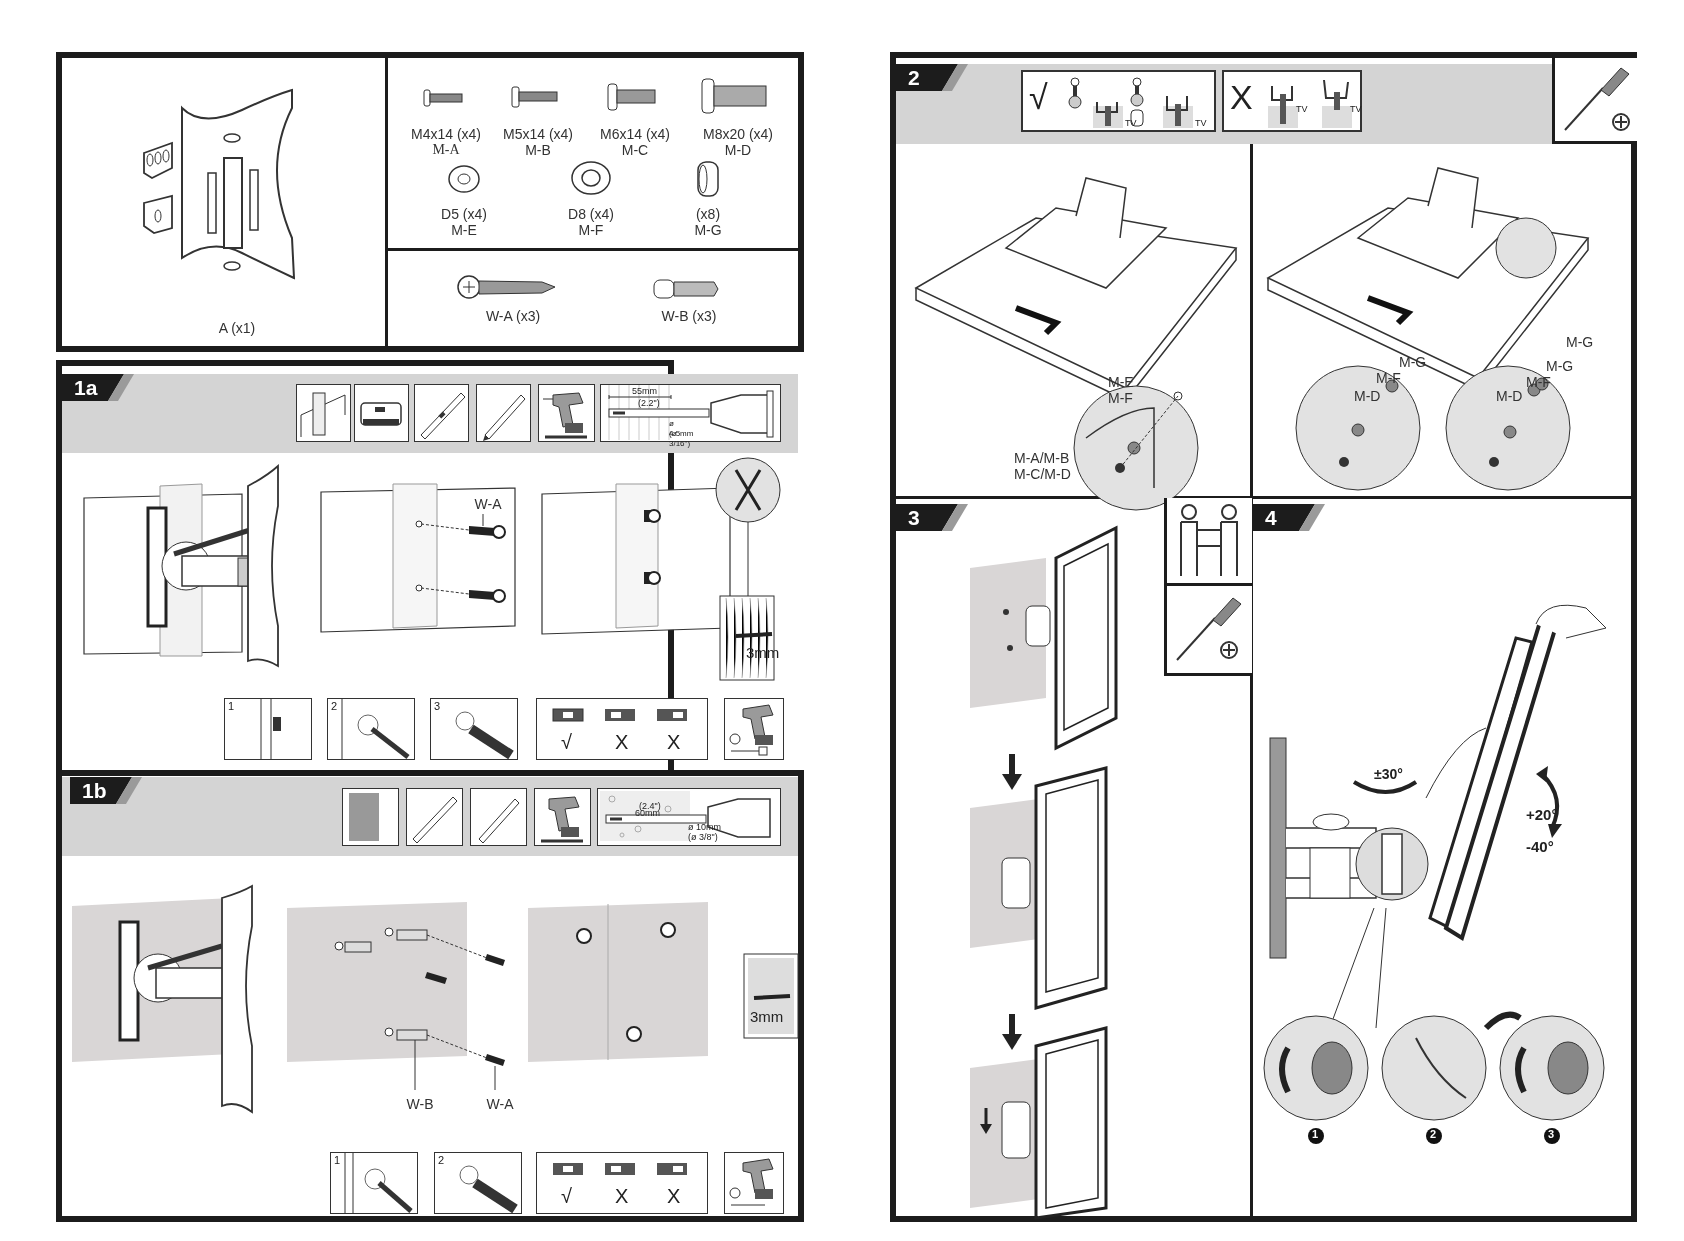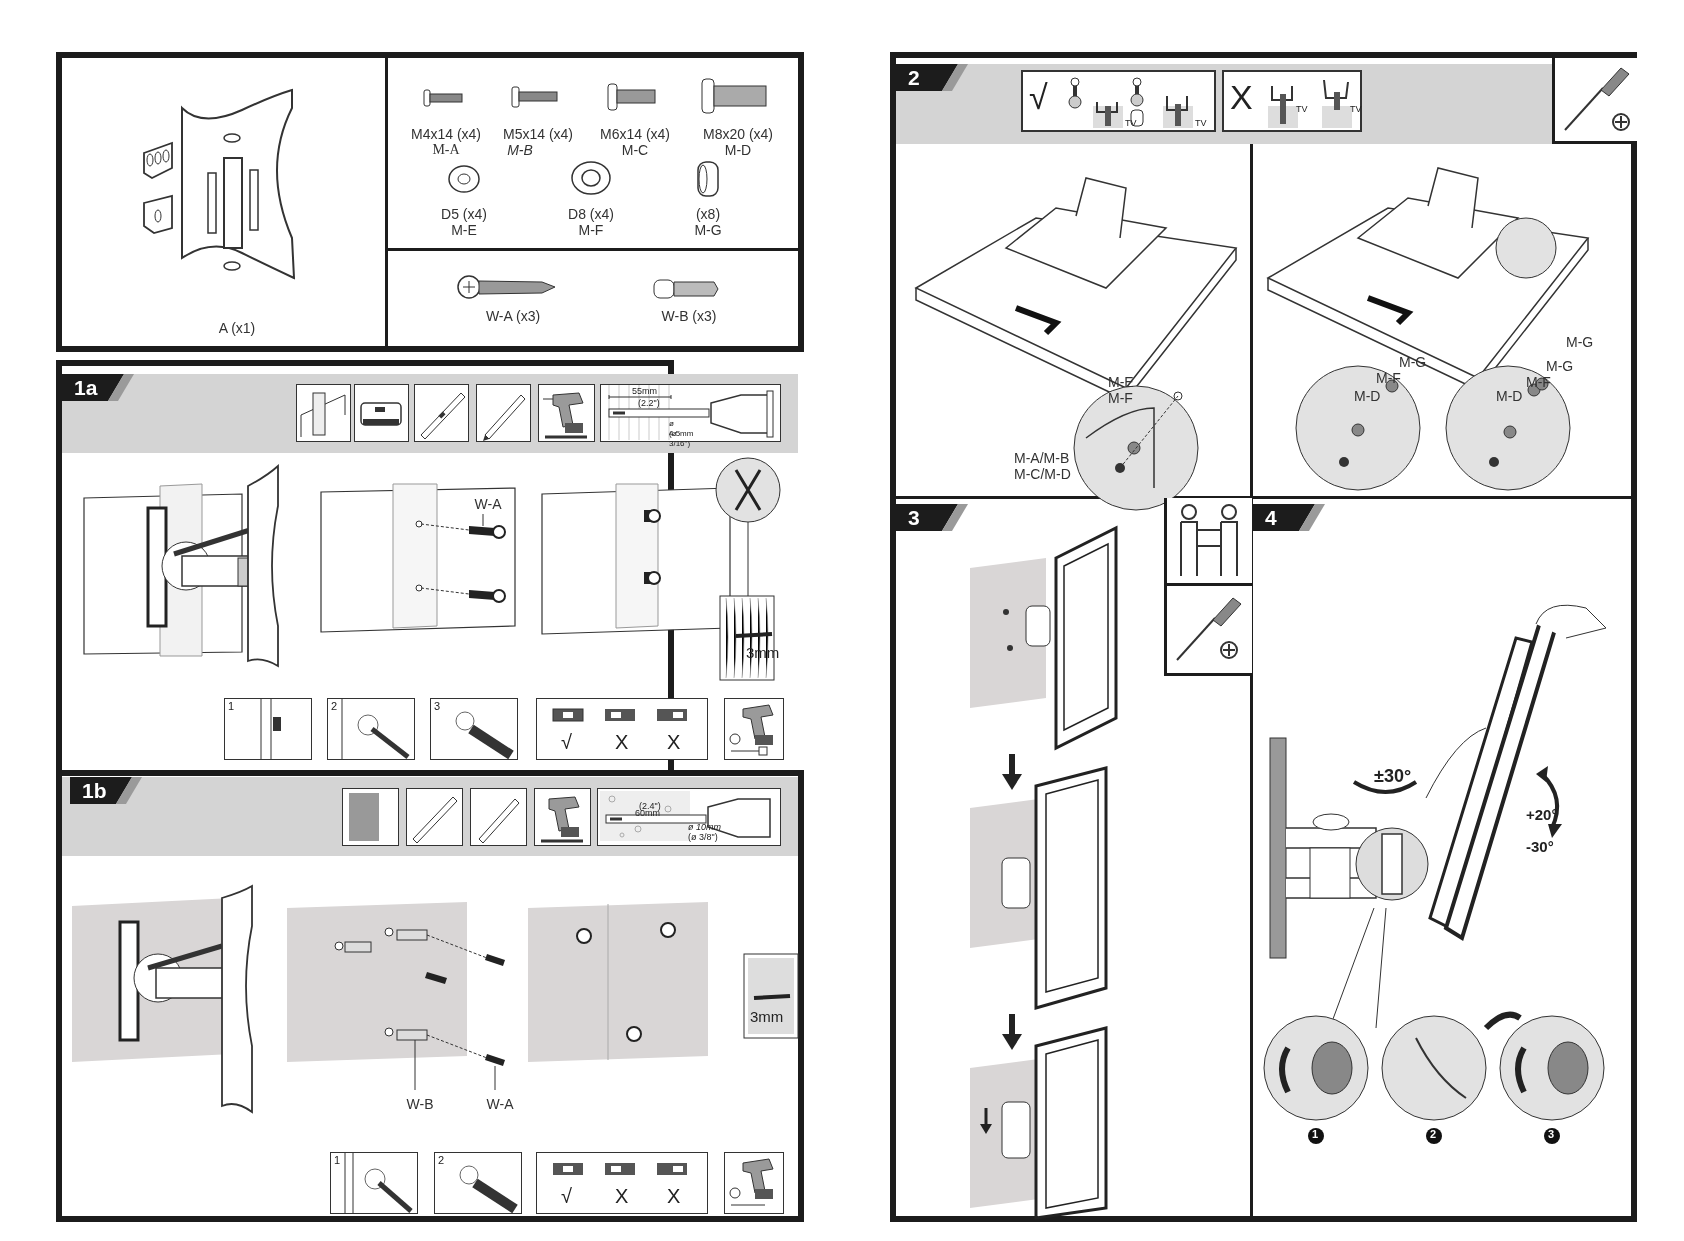--- a/index.html
+++ b/index.html
@@ -53,21 +53,21 @@
       <rect x="9" y="8" width="38" height="13" fill="#999" stroke="#333"></rect>
     </svg>
   <svg class="abs" style="left:640px;top:20px;" width="70" height="38">
       <rect x="0" y="1" width="12" height="34" rx="4" fill="#fff" stroke="#333"></rect>
       <rect x="12" y="8" width="52" height="20" fill="#aaa" stroke="#333"></rect>
     </svg>
 
   <div class="lbl" style="left:338px;top:68px;width:92px;">M4x14 (x4)</div>
   <div class="lbl" style="left:338px;top:84px;width:92px;font-family:Liberation Serif, serif;">M-A</div>
   <div class="lbl" style="left:430px;top:68px;width:92px;">M5x14 (x4)</div>
-  <div class="lbl" style="left:412px;top:84px;width:92px;font-style:italic;">M-B</div>
+  <div class="lbl" style="left:430px;top:84px;width:92px;">M-B</div>
   <div class="lbl" style="left:527px;top:68px;width:92px;">M6x14 (x4)</div>
   <div class="lbl" style="left:527px;top:84px;width:92px;">M-C</div>
   <div class="lbl" style="left:630px;top:68px;width:92px;">M8x20 (x4)</div>
   <div class="lbl" style="left:630px;top:84px;width:92px;">M-D</div>
 
   <svg class="abs" style="left:385px;top:106px;" width="34" height="30">
       <ellipse cx="17" cy="15" rx="15" ry="13" fill="#fff" stroke="#333" stroke-width="1.5"></ellipse>
       <ellipse cx="17" cy="15" rx="6" ry="5" fill="none" stroke="#333"></ellipse>
     </svg>
   <svg class="abs" style="left:508px;top:102px;" width="42" height="36">
@@ -291,21 +291,21 @@
           <circle cx="70" cy="20" r="3"></circle>
           <circle cx="24" cy="46" r="2"></circle>
         </g>
       <rect x="8" y="26" width="100" height="8" fill="#fff" stroke="#333"></rect>
         <path d="M12 30 L24 30" stroke="#333" stroke-width="3"></path>
       <path d="M110 18 L140 10 L172 10 L172 48 L140 48 L110 38 Z" fill="#fff" stroke="#333" stroke-width="1.5"></path>
       </svg>
   </div>
   <div class="abs small" style="left:573px;top:32px;">60mm</div>
   <div class="abs small" style="left:577px;top:25px;">(2.4")</div>
-  <div class="abs small" style="left:626px;top:46px;font-style:italic;">ø 10mm</div>
+  <div class="abs small" style="left:626px;top:46px;">ø 10mm</div>
   <div class="abs small" style="left:626px;top:56px;">(ø 3/8")</div>
 
   <svg class="abs" style="left:10px;top:110px;" width="210" height="230">
     <path d="M0 20 L160 12 L160 168 L0 176 Z" class="wall"></path>
     <rect x="48" y="36" width="18" height="118" fill="#fff" stroke="#222" stroke-width="3"></rect>
     <circle cx="86" cy="92" r="24" fill="#fff" stroke="#333"></circle>
     <path d="M76 82 L150 60" stroke="#333" stroke-width="5"></path>
     <rect x="84" y="82" width="70" height="30" fill="#fff" stroke="#333" stroke-width="1.5"></rect>
     <path d="M150 12 Q170 6 180 0 L180 40 Q168 100 180 160 L180 226 Q164 214 150 220 Z" fill="#fff" stroke="#333" stroke-width="1.8"></path>
   </svg>
@@ -558,19 +558,19 @@
     <circle cx="168" cy="470" r="52" fill="#e2e2e2" stroke="#333"></circle>
     <path d="M150 440 Q170 480 200 500" fill="none" stroke="#333" stroke-width="2"></path>
     <path d="M220 430 Q240 410 254 420" fill="none" stroke="#222" stroke-width="6"></path>
     <circle cx="286" cy="470" r="52" fill="#e2e2e2" stroke="#333"></circle>
     <ellipse cx="302" cy="470" rx="20" ry="26" fill="#888" stroke="#333"></ellipse>
     <path d="M258 450 Q246 470 258 494" fill="none" stroke="#222" stroke-width="6"></path>
     <circle cx="50" cy="538" r="8" fill="#111"></circle>
       <circle cx="168" cy="538" r="8" fill="#111"></circle>
       <circle cx="286" cy="538" r="8" fill="#111"></circle>
   </svg>
-  <div class="abs" style="left:478px;top:708px;font-size:18px;font-weight:bold;">±30°</div>
+  <div class="abs" style="left:478px;top:708px;font-size:14px;font-weight:bold;">±30°</div>
   <div class="abs" style="left:630px;top:748px;font-size:15px;font-weight:bold;">+20°</div>
-  <div class="abs" style="left:630px;top:780px;font-size:15px;font-weight:bold;">-30°</div>
+  <div class="abs" style="left:630px;top:780px;font-size:15px;font-weight:bold;">-40°</div>
   <span class="abs" style="left:416px;top:1070px;color:#fff;font-size:11px;font-weight:bold;">1</span>
   <span class="abs" style="left:534px;top:1070px;color:#fff;font-size:11px;font-weight:bold;">2</span>
   <span class="abs" style="left:652px;top:1070px;color:#fff;font-size:11px;font-weight:bold;">3</span>
 </div>
 
 </body></html>

